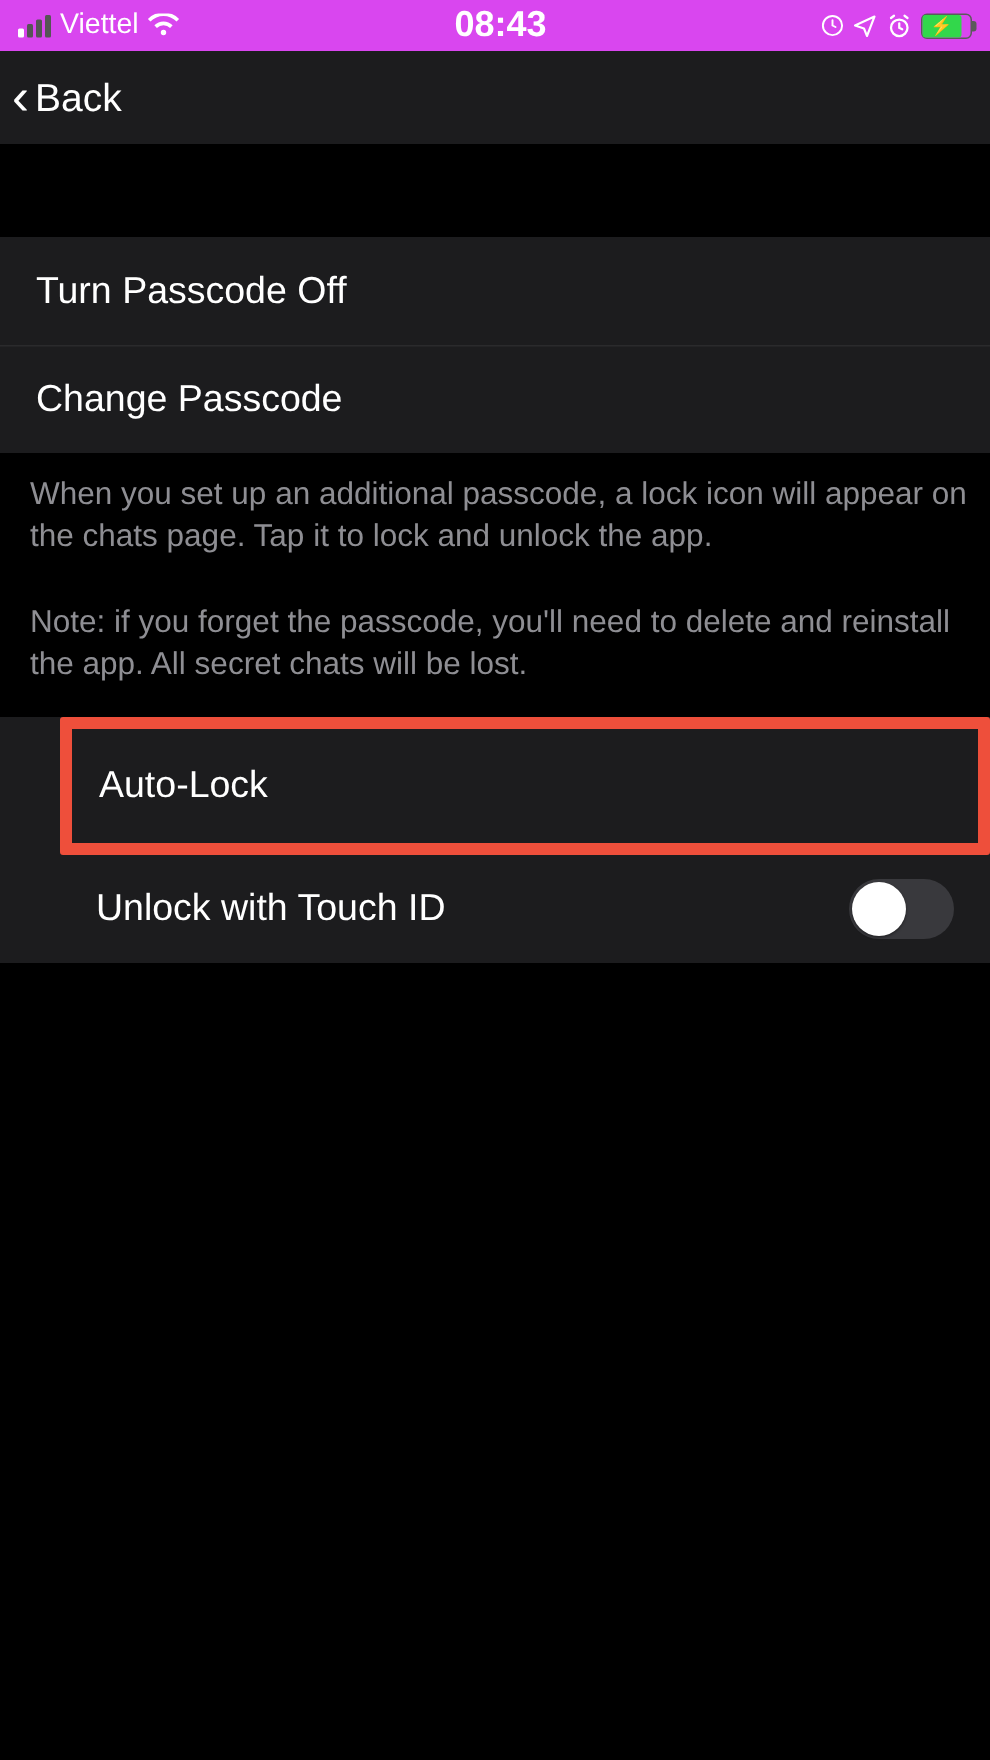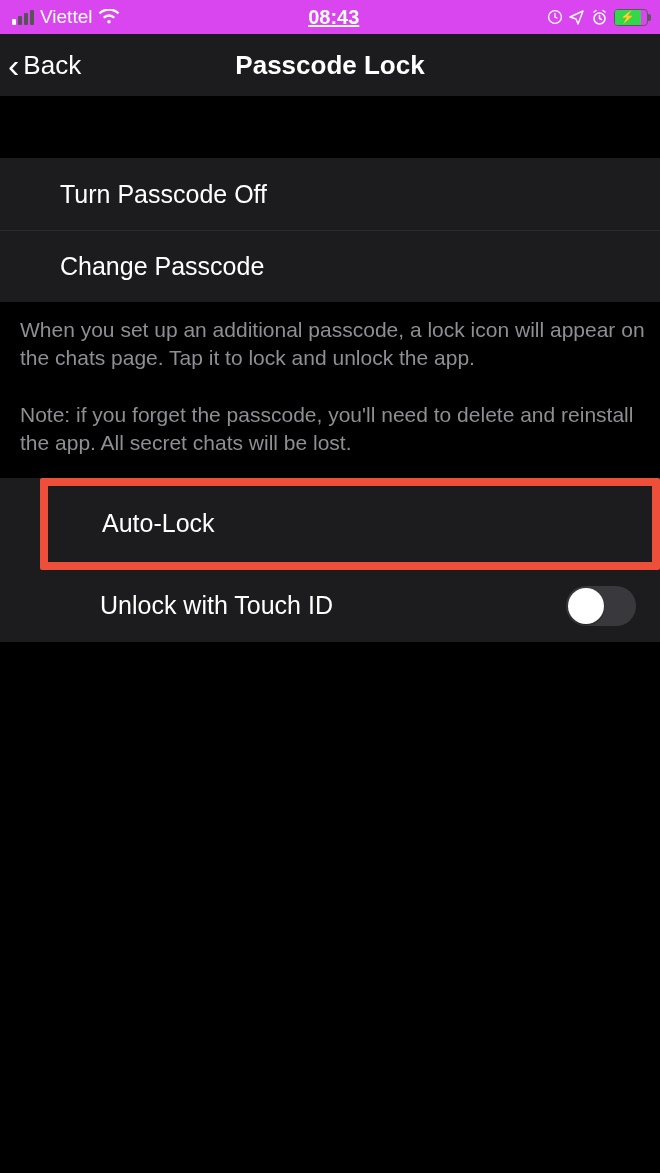--- a/index.html
+++ b/index.html
@@ -26,21 +26,21 @@
   .status-left { display: flex; align-items: center; gap: 6px; }
   .status-right { display: flex; align-items: center; gap: 6px; }
   .signal { display: flex; align-items: flex-end; gap: 2px; }
   .signal span { width: 4px; background: #555; border-radius: 1px; }
   .signal span:nth-child(1){height:6px;background:#fff;}
   .signal span:nth-child(2){height:9px;}
   .signal span:nth-child(3){height:12px;}
   .signal span:nth-child(4){height:15px;}
   .carrier { font-size: 19px; font-weight: 500; }
   .wifi-icon, .tiny-icon { display:inline-flex; }
-  .clock { font-size: 20px; font-weight: 700; text-decoration: underline; }
+  .clock { font-size: 24px; font-weight: 700; }
   .battery {
     width: 34px; height: 17px; border: 1.5px solid #5a5a5a; border-radius: 4px;
     position: relative; display:flex; align-items:center;
   }
   .battery::after {
     content:""; position:absolute; right:-4px; top:4px; width:3px; height:7px;
     background:#5a5a5a; border-radius:0 2px 2px 0;
   }
   .battery-fill {
     background:#32d74b; height:100%; width:80%; border-radius:2px;
@@ -70,21 +70,21 @@
   .group { background:#1c1c1e; }
   .row {
     min-height: 72px;
     display:flex; align-items:center; justify-content:space-between;
     padding: 0 24px;
     font-size: 25px;
     font-weight: 400;
     position: relative;
   }
   .row + .row { border-top: 1px solid #2a2a2c; }
-  .row-label { color:#fff;margin-left:36px; }
+  .row-label { color:#fff; }
   .row-value { color:#8e8e93; font-size:24px; display:flex; align-items:center; gap:10px;}
   .chev-right { color:#5a5a5e; font-size:22px; }
 
   .footer-text {
     color:#8e8e93; font-size:21px; line-height:1.35;
     padding: 14px 8px 20px 20px;
     background:#000;
   }
 
   .hl {
@@ -152,21 +152,20 @@
         </span>
     </span>
   </div>
 </div>
 
 <div class="nav">
   <div class="back">
     <span class="chev-left">‹</span>
     <span>Back</span>
   </div>
-  <div class="nav-title">Passcode Lock</div>
 </div>
 
 <div class="gap"></div>
 
 <div class="group">
   <div class="row">
     <span class="row-label">Turn Passcode Off</span>
   </div>
   <div class="row">
     <span class="row-label">Change Passcode</span>

